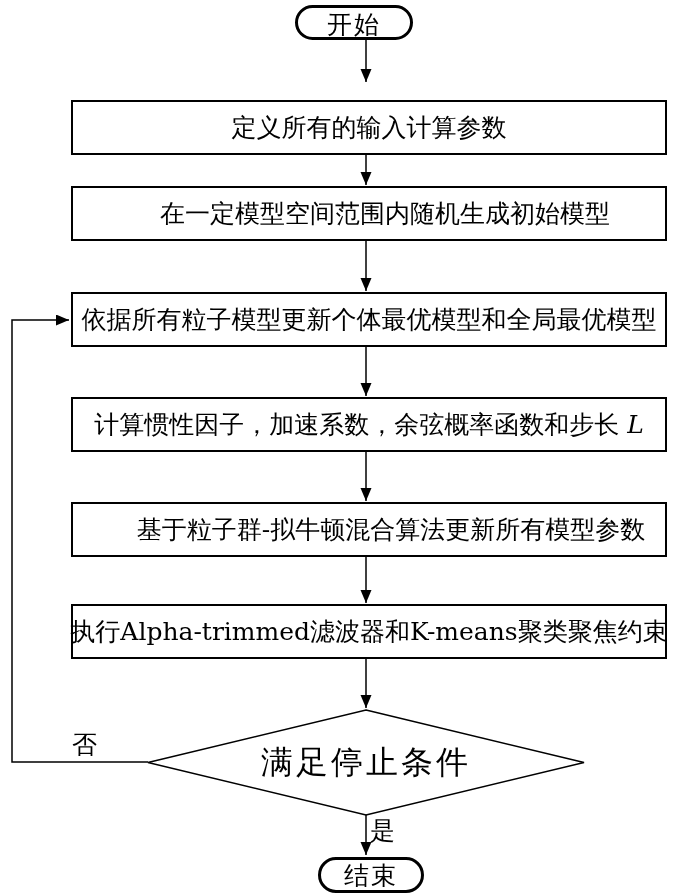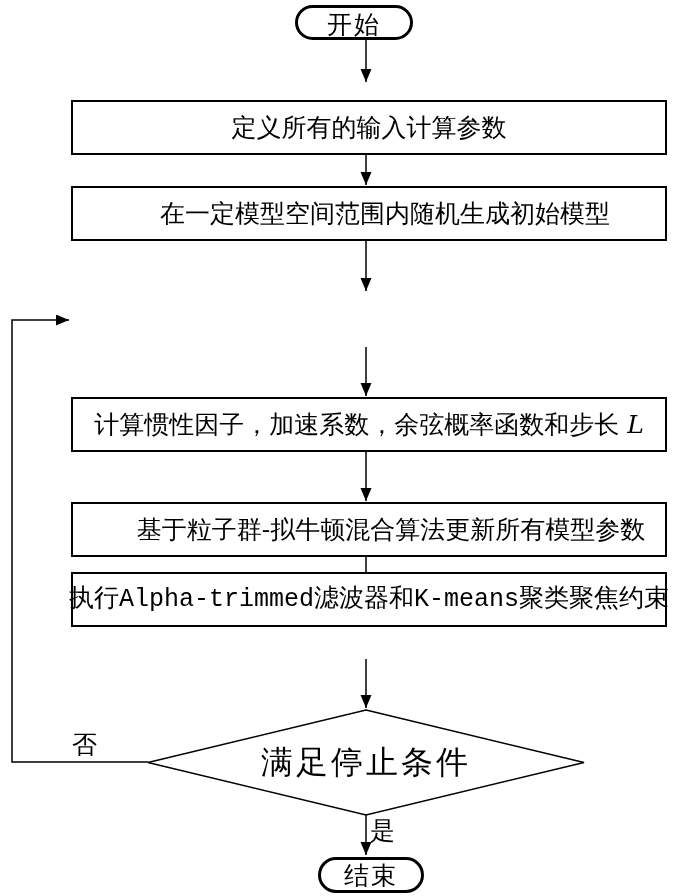--- a/index.html
+++ b/index.html
@@ -69,21 +69,21 @@
     margin-left: 8px;
     font-size: 25px;
   }
   #start-node { left: 295px; top: 5px;  width: 118px; height: 35px; align-items: flex-end; }
   #end-node   { left: 318px; top: 857px; width: 106px; height: 36px; }
   #box-0 { top: 100px;  }
   #box-1 { top: 186px; padding-left: 32px; }
   #box-2 { top: 292px; }
   #box-3 { top: 397px; }
   #box-4 { top: 502px; padding-left: 44px; }
-  #box-5 { top: 572px; font-family: Liberation Mono, monospace; }
+  #box-5 { top: 604px; }
   #no-label  { left: 72px;  top: 732px; }
   #yes-label { left: 370px; top: 818px; }
 </style>
 </head>
 <body>
 
 <div id="canvas">
 
   <svg id="connectors" viewBox="0 0 682 896" xmlns="http://www.w3.org/2000/svg">
     <defs>
@@ -111,20 +111,23 @@
   </div>
 
   <div id="box-0" class="node process">
     <span>定义所有的输入计算参数</span>
   </div>
 
   <div id="box-1" class="node process">
     <span>在一定模型空间范围内随机生成初始模型</span>
   </div>
 
+  <div id="box-2" class="node process">
+    <span>依据所有粒子模型更新个体最优模型和全局最优模型</span>
+  </div>
 
   <div id="box-3" class="node process">
     <span>计算惯性因子，加速系数，余弦概率函数和步长</span>
       <i class="mvar">L</i>
   </div>
 
   <div id="box-4" class="node process">
     <span>基于粒子群-拟牛顿混合算法更新所有模型参数</span>
   </div>
 

